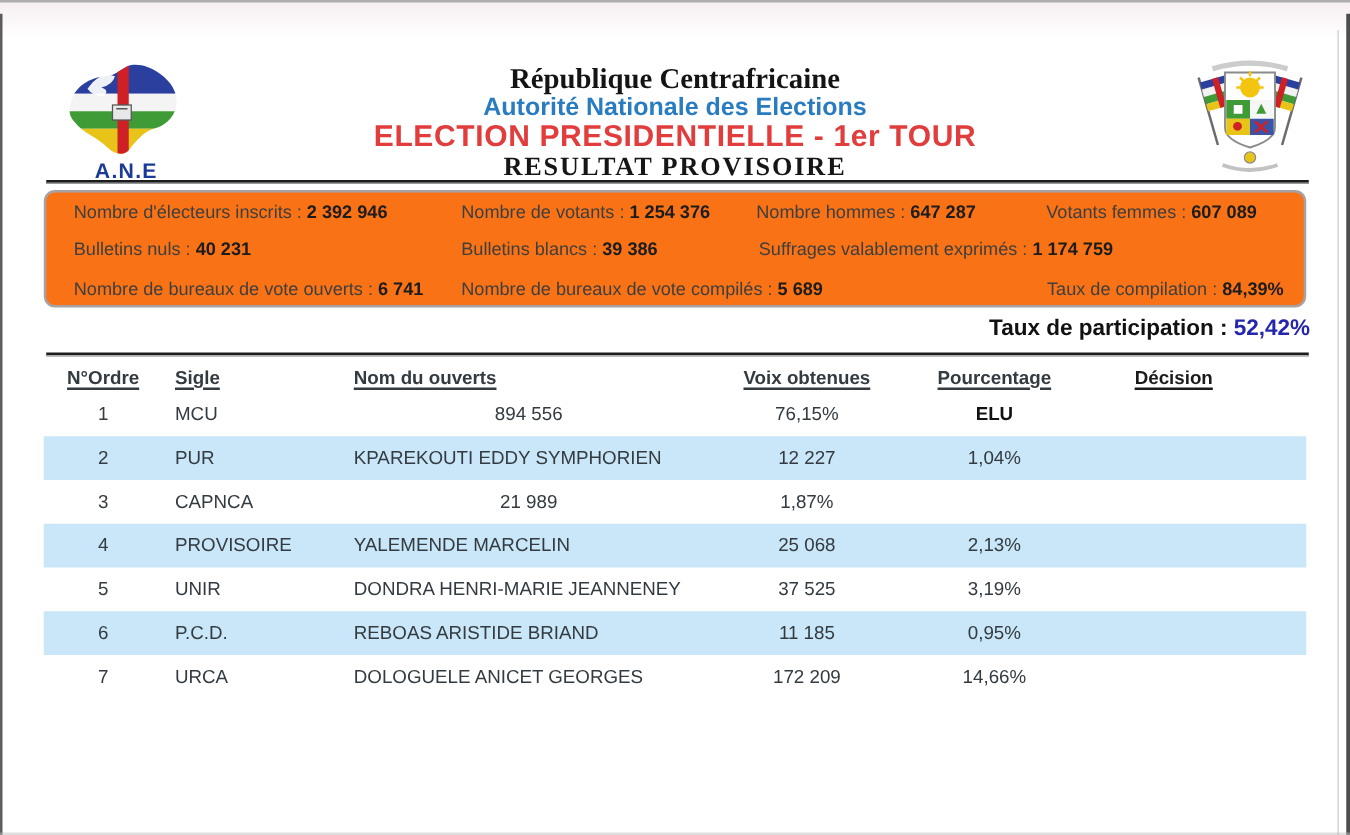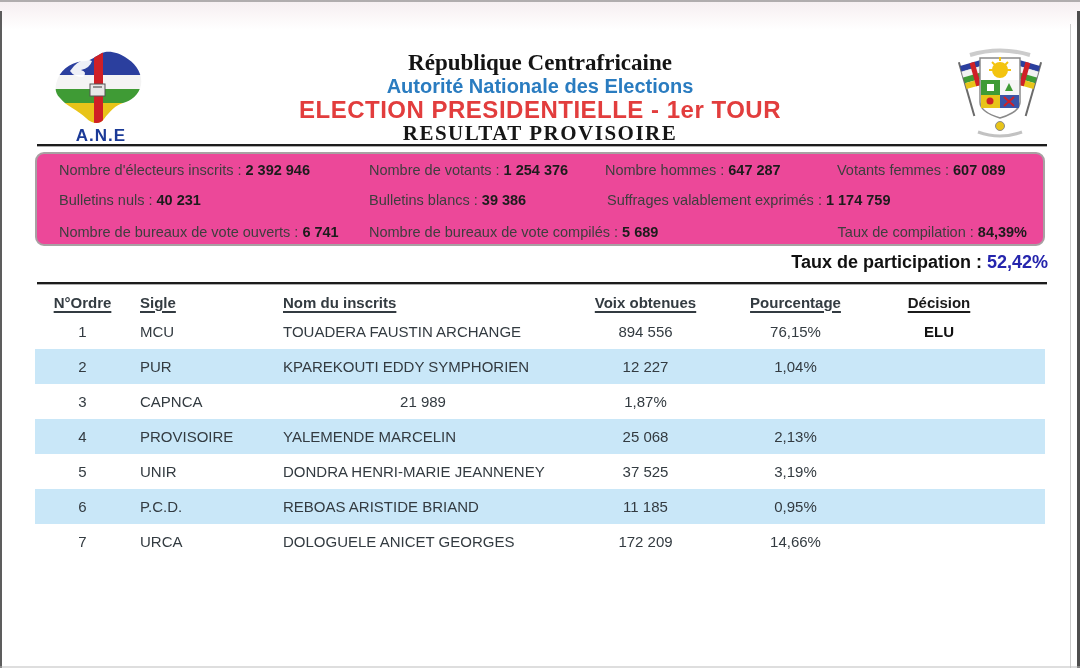--- a/index.html
+++ b/index.html
@@ -28,21 +28,21 @@
   .ane-label{font-weight:bold;font-size:17px;color:#1b3a97;letter-spacing:1px;margin-top:-6px;}
   .logo-coa{position:absolute;left:948px;top:-6px;width:104px;}
 
   .rule{position:absolute;left:37px;width:1010px;height:2px;background:#1c1c1c;
         border-bottom:1px solid #adadad;}
   .rule-1{top:144px;}
   .rule-2{top:282px;}
 
   
   .stats-box{position:absolute;left:35px;top:152px;width:1010px;height:94px;
-    border:2px solid #a8a1a3;border-radius:9px;background:#ec4899;box-sizing:border-box;}
+    border:2px solid #a8a1a3;border-radius:9px;background:#f97316;box-sizing:border-box;}
   .stat{position:absolute;font-size:14.5px;color:#3e3e3e;white-space:nowrap;}
   .stat .val{font-weight:bold;color:#1c1c1c;margin-left:4px;}
   .s-r1c1{left:22px;top:8px;}  .s-r1c2{left:332px;top:8px;}
   .s-r1c3{left:568px;top:8px;} .s-r1c4{left:800px;top:8px;}
   .s-r2c1{left:22px;top:38px;} .s-r2c2{left:332px;top:38px;} .s-r2c3{left:570px;top:38px;}
   .s-r3c1{left:22px;top:70px;} .s-r3c2{left:332px;top:70px;} .s-r3c3{right:16px;top:70px;}
 
   
   .participation{position:absolute;right:32px;top:252px;font-size:18px;font-weight:bold;color:#111;}
   .participation .val{color:#2525ad;margin-left:5px;}
@@ -185,30 +185,29 @@
   <div class="participation">
     <span>Taux de participation :</span><span class="val">52,42%</span>
   </div>
 
   <div class="rule rule-2"></div>
 
   <div class="table">
     <div class="trow thead">
       <div class="cell c-ordre"><span>N°Ordre</span></div>
       <div class="cell c-sigle"><span>Sigle</span></div>
-      <div class="cell c-nom"><span>Nom du inscrits</span></div>
+      <div class="cell c-nom"><span>Nom du ouverts</span></div>
       <div class="cell c-voix"><span>Voix obtenues</span></div>
       <div class="cell c-pct"><span>Pourcentage</span></div>
       <div class="cell c-dec"><span>Décision</span></div>
     </div>
 
     <div class="trow">
       <div class="cell c-ordre">1</div>
       <div class="cell c-sigle">MCU</div>
-      <div class="cell c-nom">TOUADERA FAUSTIN ARCHANGE</div>
       <div class="cell c-voix">894 556</div>
       <div class="cell c-pct">76,15%</div>
       <div class="cell c-dec">ELU</div>
     </div>
 
     <div class="trow alt">
       <div class="cell c-ordre">2</div>
       <div class="cell c-sigle">PUR</div>
       <div class="cell c-nom">KPAREKOUTI EDDY SYMPHORIEN</div>
       <div class="cell c-voix">12 227</div>

